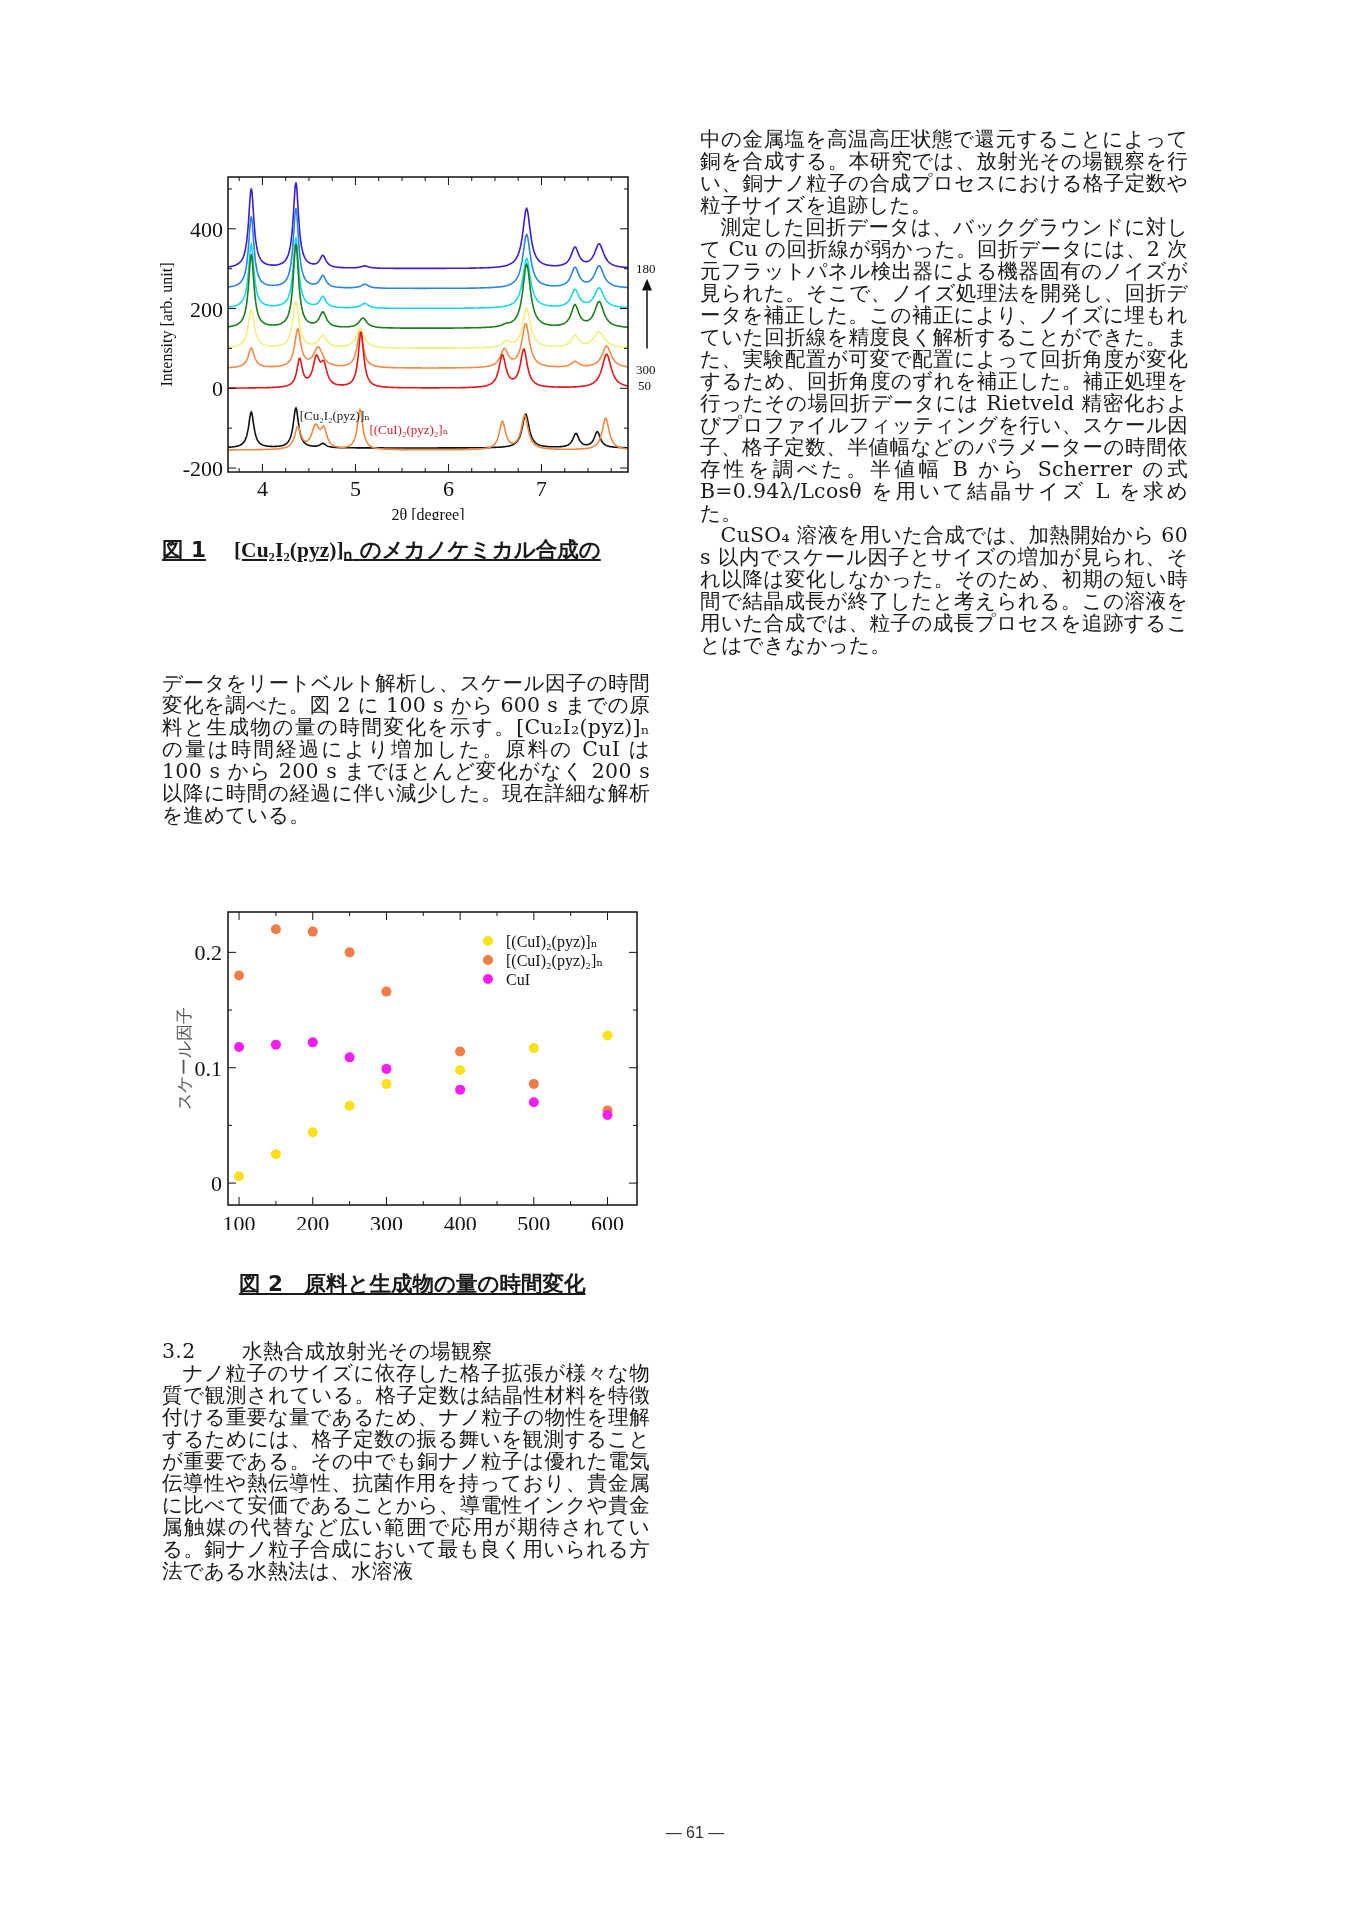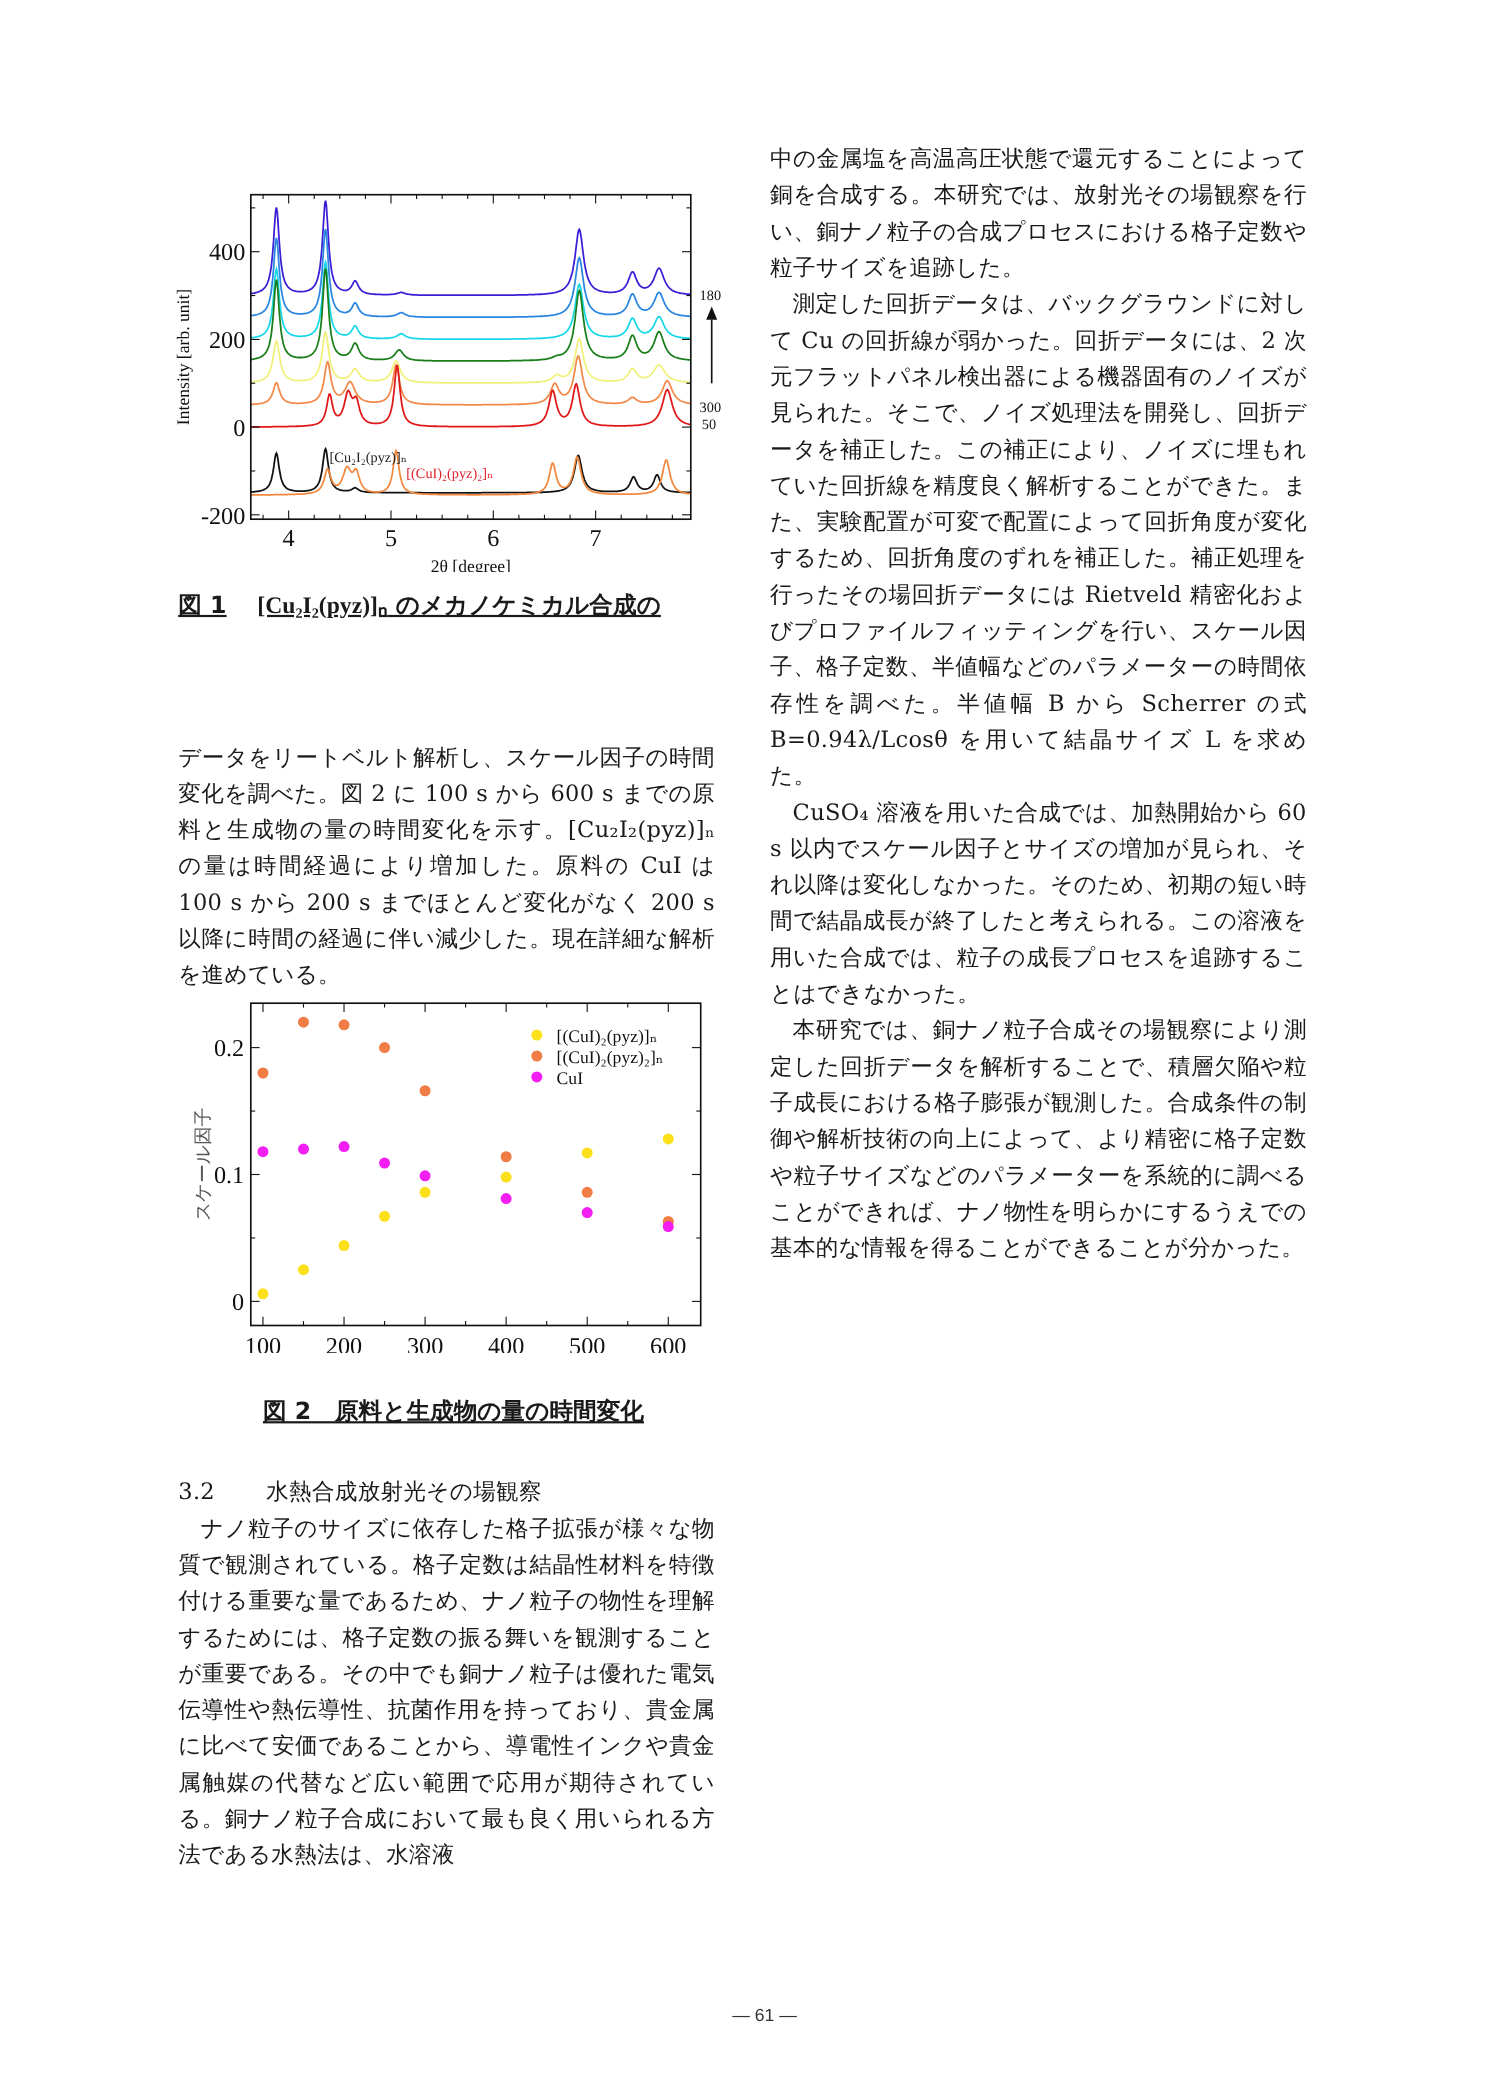--- a/index.html
+++ b/index.html
@@ -1,18 +1,18 @@
 <!DOCTYPE html>
 <html><head>
 <meta charset="utf-8">
 <style>
   html,body{margin:0;padding:0;background:#fff;}
   body{width:1350px;height:1909px;position:relative;overflow:hidden;
        font-family:"DejaVu Serif","Liberation Serif",serif;color:#1a1a1a;}
-  .col{position:absolute;font-size:20.5px;line-height:33px;letter-spacing:0.3px;}
+  .col{position:absolute;font-size:20.5px;line-height:22px;letter-spacing:0.3px;}
   .col p{margin:0;text-align:justify;}
   #left-col{left:162px;width:488px;}
   #right-col{left:700px;width:488px;top:128px;}
   .indent{text-indent:1em;}
   .caption{position:absolute;font-family:"DejaVu Sans","Liberation Sans",sans-serif;font-weight:bold;font-size:21.5px;line-height:36px;text-decoration:underline;}
   .fig{position:absolute;}
   svg text{font-family:"Liberation Serif","DejaVu Serif",serif;}
   .pagenum{position:absolute;left:0;width:1350px;top:1824px;text-align:center;
            font-family:"Liberation Sans","DejaVu Sans",sans-serif;font-size:16px;color:#333;padding-left:20px;}
   .secthead{margin:0;}
@@ -205,16 +205,15 @@
   <p class="secthead">
     <span class="num">3.2</span><span>水熱合成放射光その場観察</span>
   </p>
   <p class="indent">ナノ粒子のサイズに依存した格子拡張が様々な物質で観測されている。格子定数は結晶性材料を特徴付ける重要な量であるため、ナノ粒子の物性を理解するためには、格子定数の振る舞いを観測することが重要である。その中でも銅ナノ粒子は優れた電気伝導性や熱伝導性、抗菌作用を持っており、貴金属に比べて安価であることから、導電性インクや貴金属触媒の代替など広い範囲で応用が期待されている。銅ナノ粒子合成において最も良く用いられる方法である水熱法は、水溶液</p>
 </div>
 
 <div class="col" id="right-col">
   <p>中の金属塩を高温高圧状態で還元することによって銅を合成する。本研究では、放射光その場観察を行い、銅ナノ粒子の合成プロセスにおける格子定数や粒子サイズを追跡した。</p>
   <p class="indent">測定した回折データは、バックグラウンドに対して Cu の回折線が弱かった。回折データには、2 次元フラットパネル検出器による機器固有のノイズが見られた。そこで、ノイズ処理法を開発し、回折データを補正した。この補正により、ノイズに埋もれていた回折線を精度良く解析することができた。また、実験配置が可変で配置によって回折角度が変化するため、回折角度のずれを補正した。補正処理を行ったその場回折データには Rietveld 精密化およびプロファイルフィッティングを行い、スケール因子、格子定数、半値幅などのパラメーターの時間依存性を調べた。半値幅 B から Scherrer の式 B=0.94λ/Lcosθ を用いて結晶サイズ L を求めた。</p>
   <p class="indent">CuSO₄ 溶液を用いた合成では、加熱開始から 60 s 以内でスケール因子とサイズの増加が見られ、それ以降は変化しなかった。そのため、初期の短い時間で結晶成長が終了したと考えられる。この溶液を用いた合成では、粒子の成長プロセスを追跡することはできなかった。</p>
-  <p class="indent">本研究では、銅ナノ粒子合成その場観察により測定した回折データを解析することで、積層欠陥や粒子成長における格子膨張が観測した。合成条件の制御や解析技術の向上によって、より精密に格子定数や粒子サイズなどのパラメーターを系統的に調べることができれば、ナノ物性を明らかにするうえでの基本的な情報を得ることができることが分かった。</p>
 </div>
 
 <div class="pagenum">— 61 —</div>
 
 </body></html>

